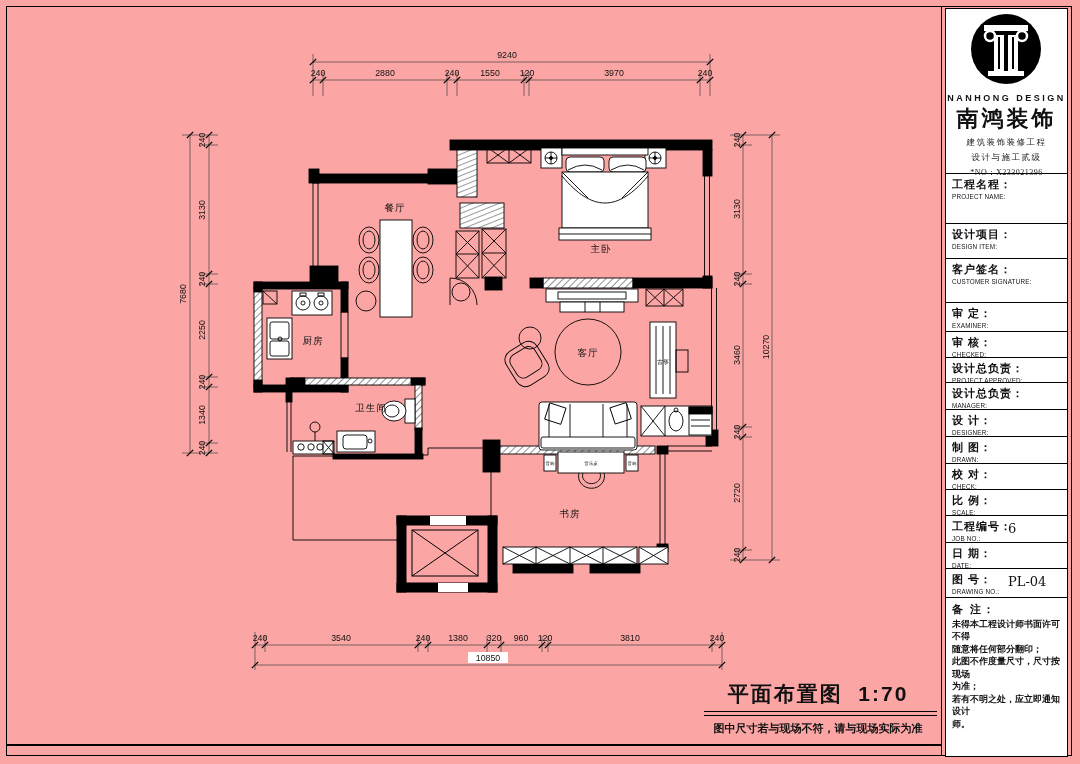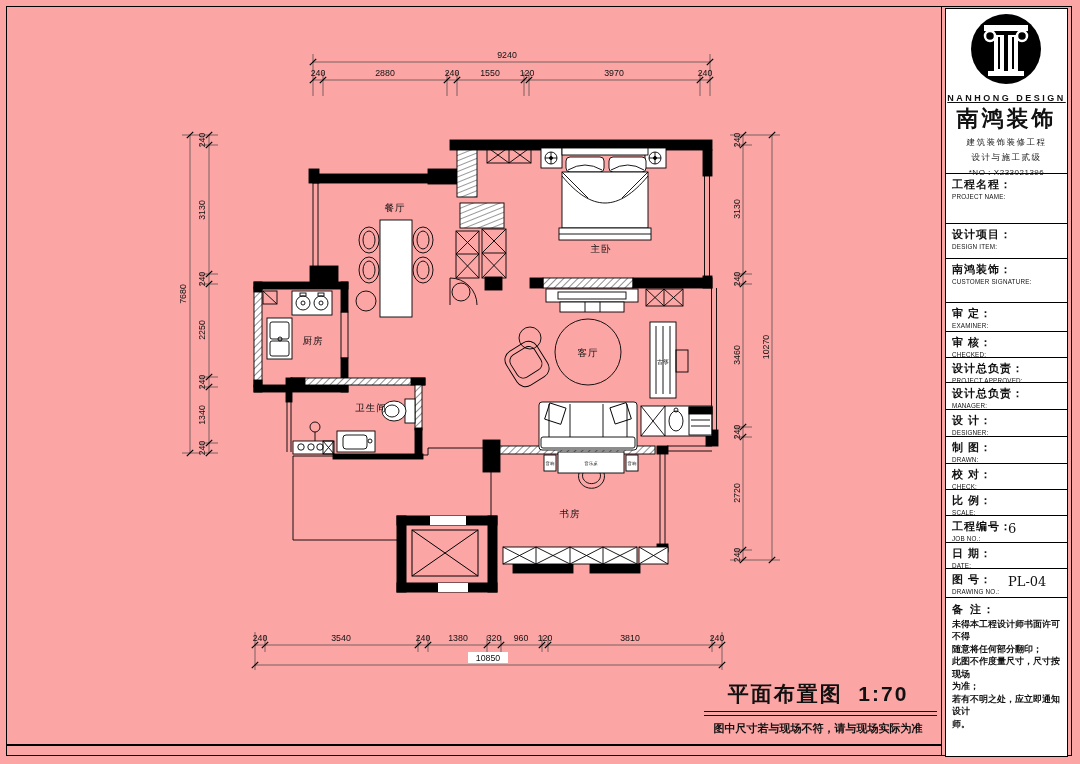--- a/index.html
+++ b/index.html
@@ -8,24 +8,24 @@
   .frame-right-line{position:absolute;left:941px;top:6px;width:0;height:750px;border-left:1.2px solid #000;}
   .plan-svg{position:absolute;left:0;top:0;}
   
   .drawing-title{position:absolute;left:698px;top:680px;width:240px;text-align:center;font-size:21px;font-weight:bold;letter-spacing:2px;white-space:nowrap;}
   .double-rule{position:absolute;left:704px;top:711px;width:233px;height:3px;border-top:1.8px solid #000;border-bottom:1px solid #000;}
   .disclaimer{position:absolute;left:698px;top:721px;width:240px;text-align:center;font-size:11px;font-weight:bold;}
   .thick-rule{position:absolute;left:7px;top:744px;width:934px;border-top:2.6px solid #000;}
   
   .titleblock{position:absolute;left:945px;top:8px;width:121px;height:747px;border:1.2px solid #000;background:#fff;}
   .logo-area{position:relative;height:164px;border-bottom:1.2px solid #000;text-align:center;}
-  .brand-en{font-size:9px;font-weight:bold;letter-spacing:2.5px;margin-top:2px;text-decoration:underline;}
+  .brand-en{font-size:9px;font-weight:bold;letter-spacing:2.5px;margin-top:2px;}
   .brand-cn{font-size:22px;font-weight:bold;letter-spacing:3px;margin-top:1px;}
   .brand-sub{font-size:8.5px;letter-spacing:1.5px;margin-top:3px;color:#222;}
-  .brand-no{font-size:8px;letter-spacing:.5px;margin-top:3px;font-family:Liberation Sans, sans-serif;color:#222;}
+  .brand-no{font-size:8px;letter-spacing:.5px;margin-top:3px;font-family:Liberation Serif, serif;color:#222;}
   .tb-row{position:relative;border-bottom:1.2px solid #000;padding:3px 0 0 6px;box-sizing:border-box;}
   .tb-row .cn{font-size:11px;font-weight:bold;letter-spacing:1px;}
   .tb-row .en{font-size:6.3px;letter-spacing:.2px;margin-top:1px;color:#111;}
   .tb-row .val{position:absolute;left:62px;top:5px;font-size:13px;font-family:"DejaVu Serif",serif;}
   .notes{padding:5px 5px 0 6px;font-size:9px;font-weight:bold;line-height:12.5px;}
   .notes .nt-title{font-size:11px;letter-spacing:2px;margin-bottom:2px;}
   svg text{font-family:"Liberation Sans",sans-serif;}
   .dimtxt{font-size:8.8px;fill:#111;}
   .roomtxt{font-size:9.5px;fill:#111;letter-spacing:1px;}
   .tinytxt{font-size:6px;fill:#111;}
@@ -483,21 +483,21 @@
       <div class="cn">工程名程：</div>
       <div class="en">PROJECT NAME:</div>
       <div class="val"></div>
     </div>
     <div class="tb-row" style="height:35px">
       <div class="cn">设计项目：</div>
       <div class="en">DESIGN ITEM:</div>
       <div class="val"></div>
     </div>
     <div class="tb-row" style="height:44px">
-      <div class="cn">南鸿装饰：</div>
+      <div class="cn">客户签名：</div>
       <div class="en" style="white-space:pre-line">CUSTOMER SIGNATURE:</div>
       <div class="val"></div>
     </div>
     <div class="tb-row" style="height:29px">
       <div class="cn">审  定：</div>
       <div class="en">EXAMINER:</div>
       <div class="val"></div>
     </div>
     <div class="tb-row" style="height:26px">
       <div class="cn">审  核：</div>

